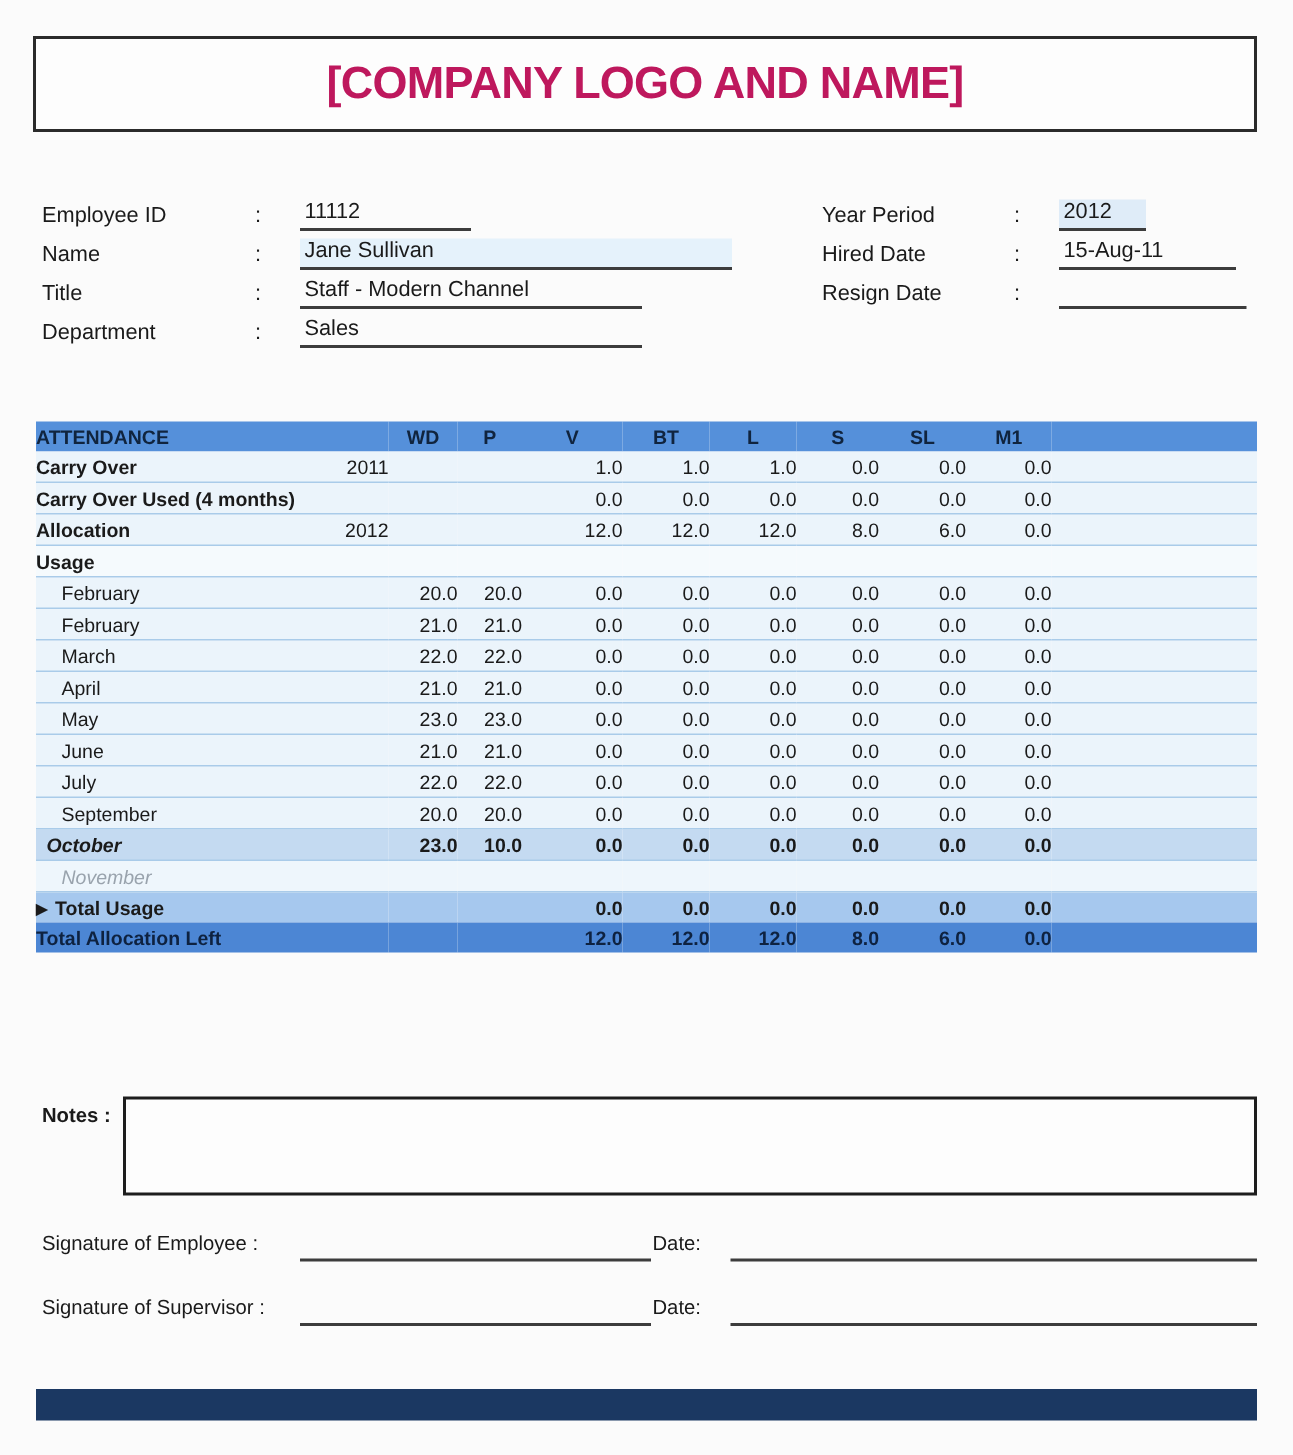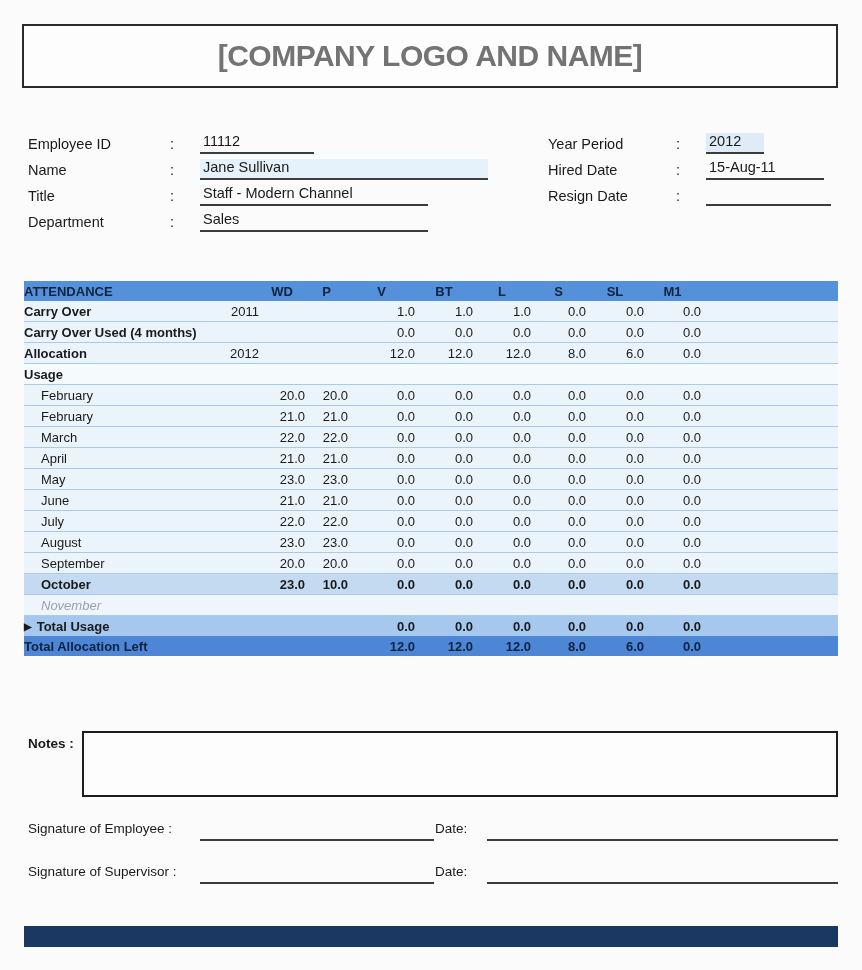--- a/index.html
+++ b/index.html
@@ -9,21 +9,21 @@
     font-family:"Liberation Sans", sans-serif;
     overflow:hidden;
   }
 
   
   .title-box {
     position:absolute; left:22px; top:24px; width:812px; height:60px;
     border:2px solid #2b2b2b; background:#FDFDFD;
     display:flex; align-items:center; justify-content:center;
   }
-  .title-box .title { font-size:30px; font-weight:600; color:#737373; letter-spacing:-0.5px; }
+  .title-box .title { font-size:30px; font-weight:600; color:#be185d; letter-spacing:-0.5px; }
 
   
   .info-group { position:absolute; top:128px; }
   .info-left  { left:28px; }
   .info-right { left:548px; }
   .info-row { display:flex; align-items:flex-end; height:26px; font-size:14.5px; }
   .info-label { width:142px; padding-bottom:2px; }
   .info-right .info-label { width:128px; }
   .info-colon { width:30px; padding-bottom:2px; }
   .info-value {
@@ -54,21 +54,21 @@
 
   tr.row-item td           { background:#EBF4FB; border-bottom:1px solid #A9CBE9; }
   tr.row-item td.label     { font-weight:700; }
   tr.row-section td        { background:#F5FAFD; border-bottom:1px solid #A9CBE9; }
   tr.row-section td.label  { font-weight:700; }
   tr.row-month td          { background:#EBF4FB; border-bottom:1px solid #A9CBE9; }
   tr.row-month td.label    { padding-left:17px; font-weight:400; }
   tr.row-month-muted td        { background:#EEF6FC; border-bottom:1px solid #A9CBE9; }
   tr.row-month-muted td.label  { padding-left:17px; font-style:italic; color:#99A3AD; font-weight:400; }
   tr.row-month-highlight td       { background:#C4DAF1; font-weight:700; border-bottom:1px solid #A9CBE9; }
-  tr.row-month-highlight td.label { padding-left:17px; }
+  tr.row-month-highlight td.label { padding-left:7px;font-style:italic; }
   tr.row-subtotal td       { background:#A6C8EE; font-weight:700; }
   tr.row-grand-total td    { background:#4C86D4; font-weight:700; color:#0E2240; }
   .arrow { font-size:10px; margin-right:5px; position:relative; top:-1px; }
 
   
   .notes-label { position:absolute; left:28px; top:736px; font-size:13.5px; font-weight:600; }
   .notes-box {
     position:absolute; left:82px; top:731px; width:752px; height:62px;
     border:2px solid #1d1d1d; background:#FDFDFD;
   }
@@ -306,33 +306,20 @@
     <td class="value">22.0</td>
     <td class="value">0.0</td>
     <td class="value">0.0</td>
     <td class="value">0.0</td>
     <td class="value">0.0</td>
     <td class="value">0.0</td>
     <td class="value">0.0</td>
     <td class="filler"></td>
   </tr>
       <tr class="row-month">
-    <td class="label"><span>August</span></td>
-    <td class="year"></td>
-    <td class="value">23.0</td>
-    <td class="value">23.0</td>
-    <td class="value">0.0</td>
-    <td class="value">0.0</td>
-    <td class="value">0.0</td>
-    <td class="value">0.0</td>
-    <td class="value">0.0</td>
-    <td class="value">0.0</td>
-    <td class="filler"></td>
-  </tr>
-      <tr class="row-month">
     <td class="label"><span>September</span></td>
     <td class="year"></td>
     <td class="value">20.0</td>
     <td class="value">20.0</td>
     <td class="value">0.0</td>
     <td class="value">0.0</td>
     <td class="value">0.0</td>
     <td class="value">0.0</td>
     <td class="value">0.0</td>
     <td class="value">0.0</td>

